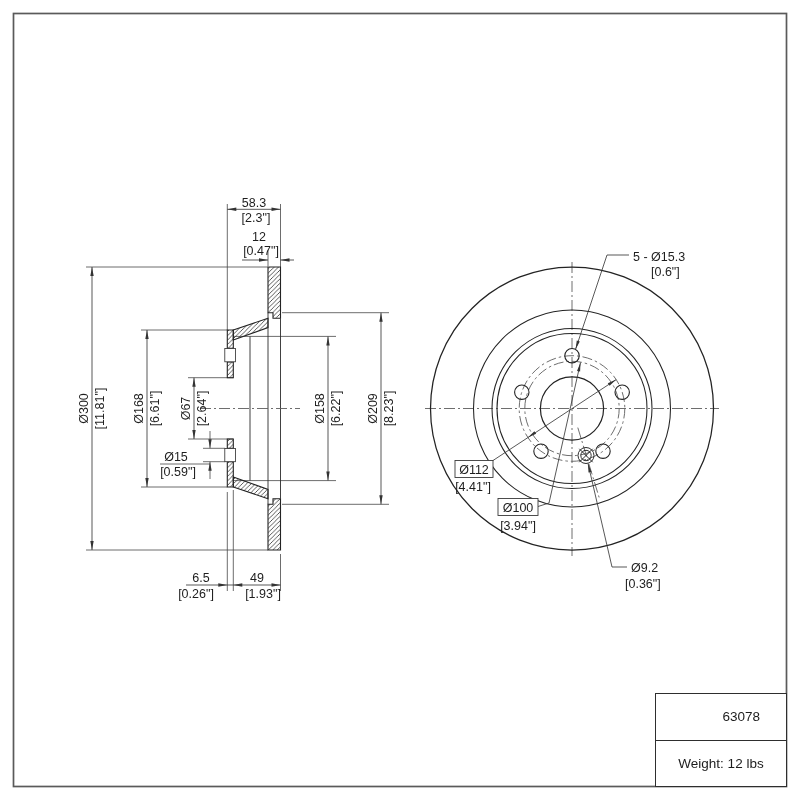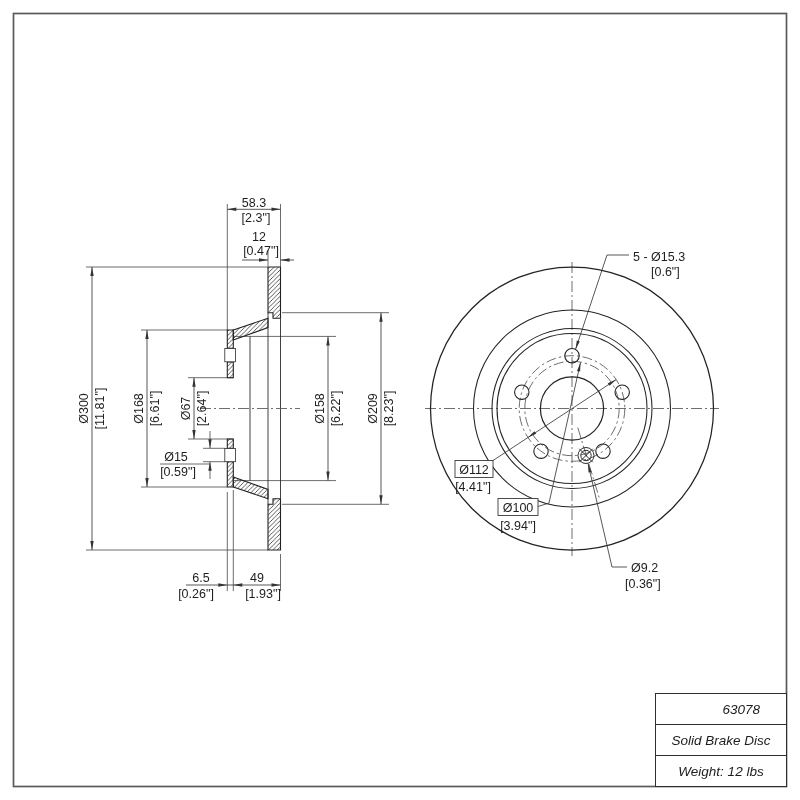--- a/index.html
+++ b/index.html
@@ -3,21 +3,21 @@
 <meta charset="utf-8">
 <style>
   html,body{margin:0;padding:0;background:#fff;width:800px;height:800px;overflow:hidden;}
   body{font-family:"Liberation Sans", sans-serif;position:relative;}
   #sheet{position:absolute;left:0;top:0;}
   svg text{fill:#1e1e1e;font-family:"Liberation Sans",sans-serif;font-size:12.5px;}
   .titleblock{position:absolute;left:655px;top:693px;width:132px;height:94px;
     border:1.2px solid #2e2e2e;box-sizing:border-box;display:flex;flex-direction:column;
     background:#fff;font-size:13.5px;color:#1c1c1c;}
   .tb-row{flex:1;display:flex;align-items:center;justify-content:center;
-    border-top:1px solid #2e2e2e;box-sizing:border-box;white-space:nowrap;font-style:italic;}
+    border-top:1px solid #2e2e2e;box-sizing:border-box;white-space:nowrap;}
   .tb-row:first-child{border-top:none;justify-content:flex-end;padding-right:26px;}
 </style>
 </head>
 <body>
 
 <svg id="sheet" width="800" height="800" viewBox="0 0 800 800">
   <defs>
     <pattern id="hatch" patternUnits="userSpaceOnUse" width="4.4" height="4.4">
       <path d="M0,4.4 L4.4,0" stroke="#333" stroke-width="0.8" fill="none"></path>
     </pattern>
@@ -160,15 +160,14 @@
     <text x="473" y="491" text-anchor="middle">[4.41"]</text>
     <text x="518" y="511.5" text-anchor="middle">Ø100</text>
     <text x="518" y="529.5" text-anchor="middle">[3.94"]</text>
     <text x="631" y="572">Ø9.2</text>
     <text x="625" y="587.5">[0.36"]</text>
   </g>
 </svg>
 
 <div class="titleblock">
   <div class="tb-row">63078</div>
-  <div class="tb-row">Solid Brake Disc</div>
   <div class="tb-row">Weight: 12 lbs</div>
 </div>
 
 </body></html>

